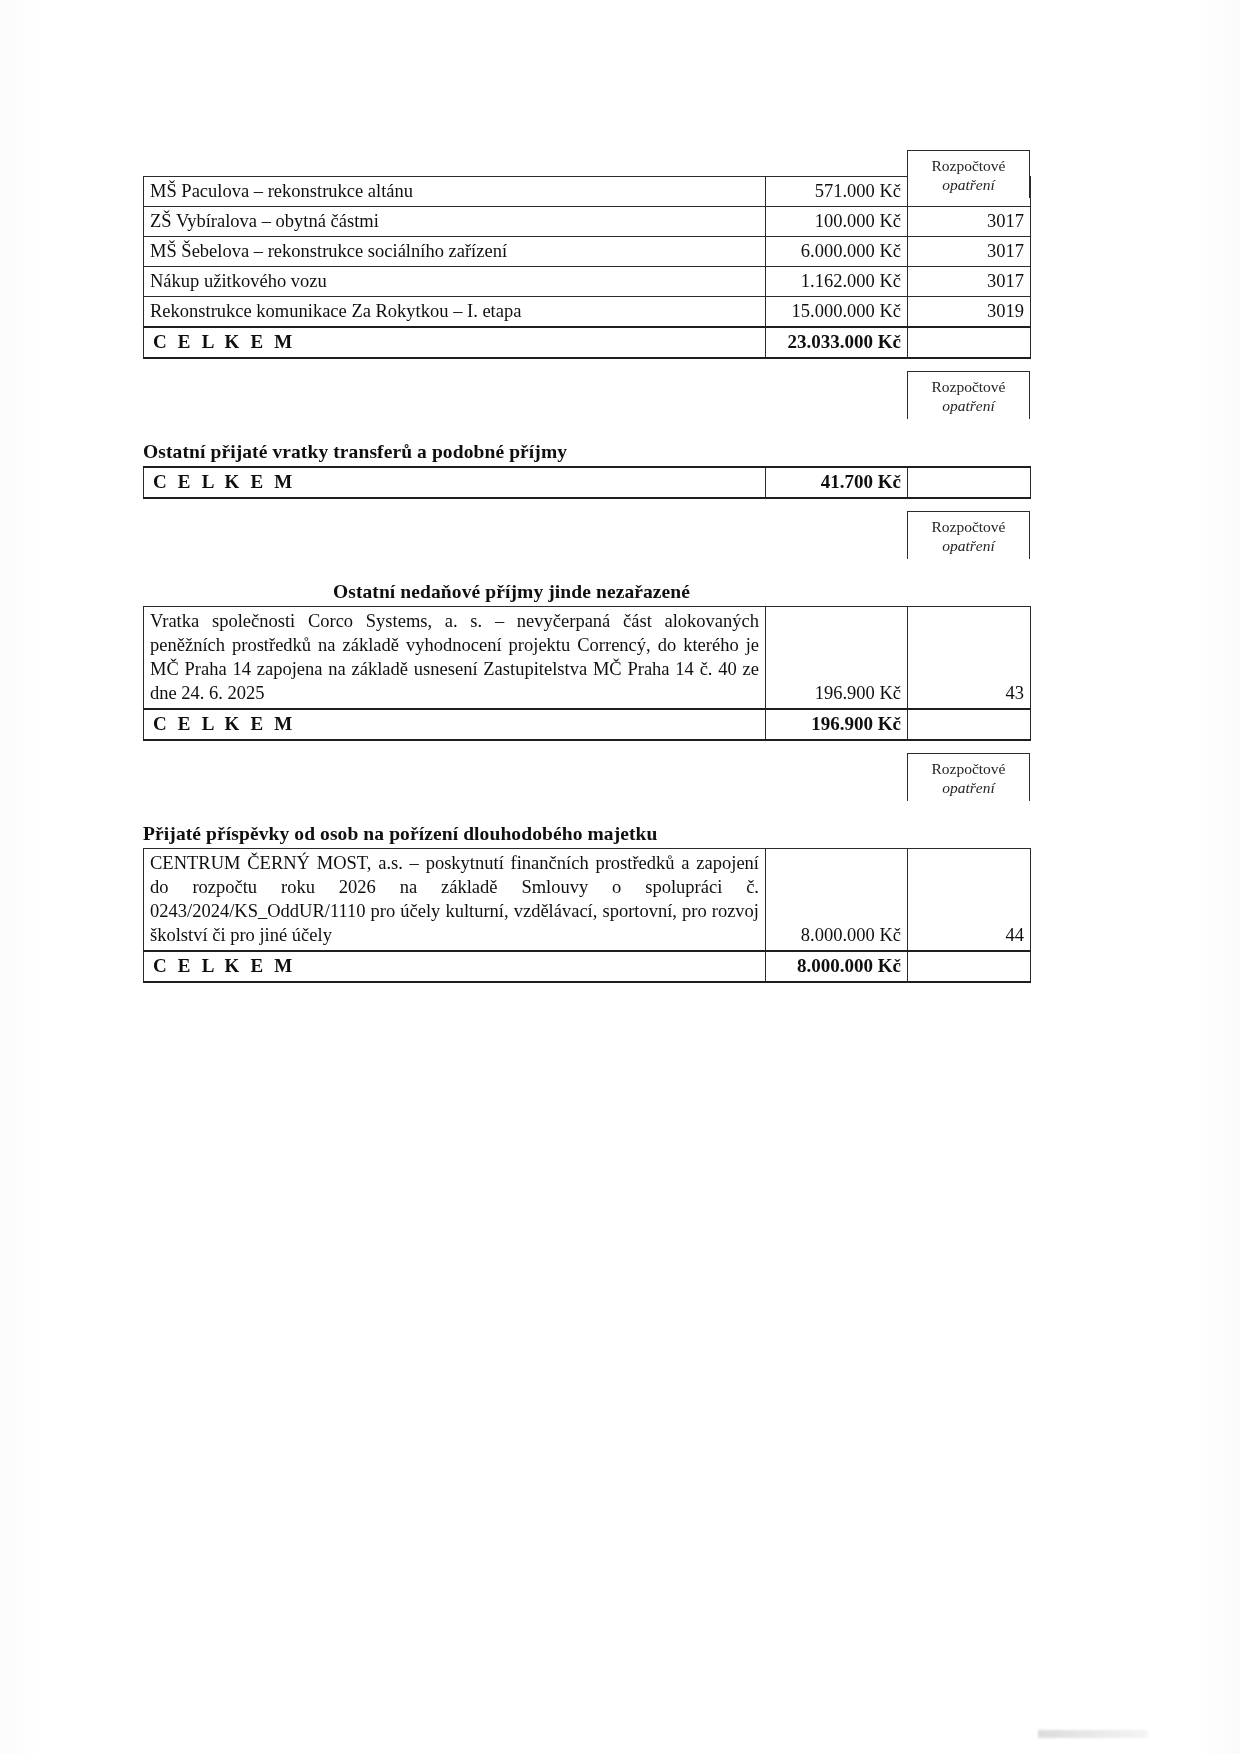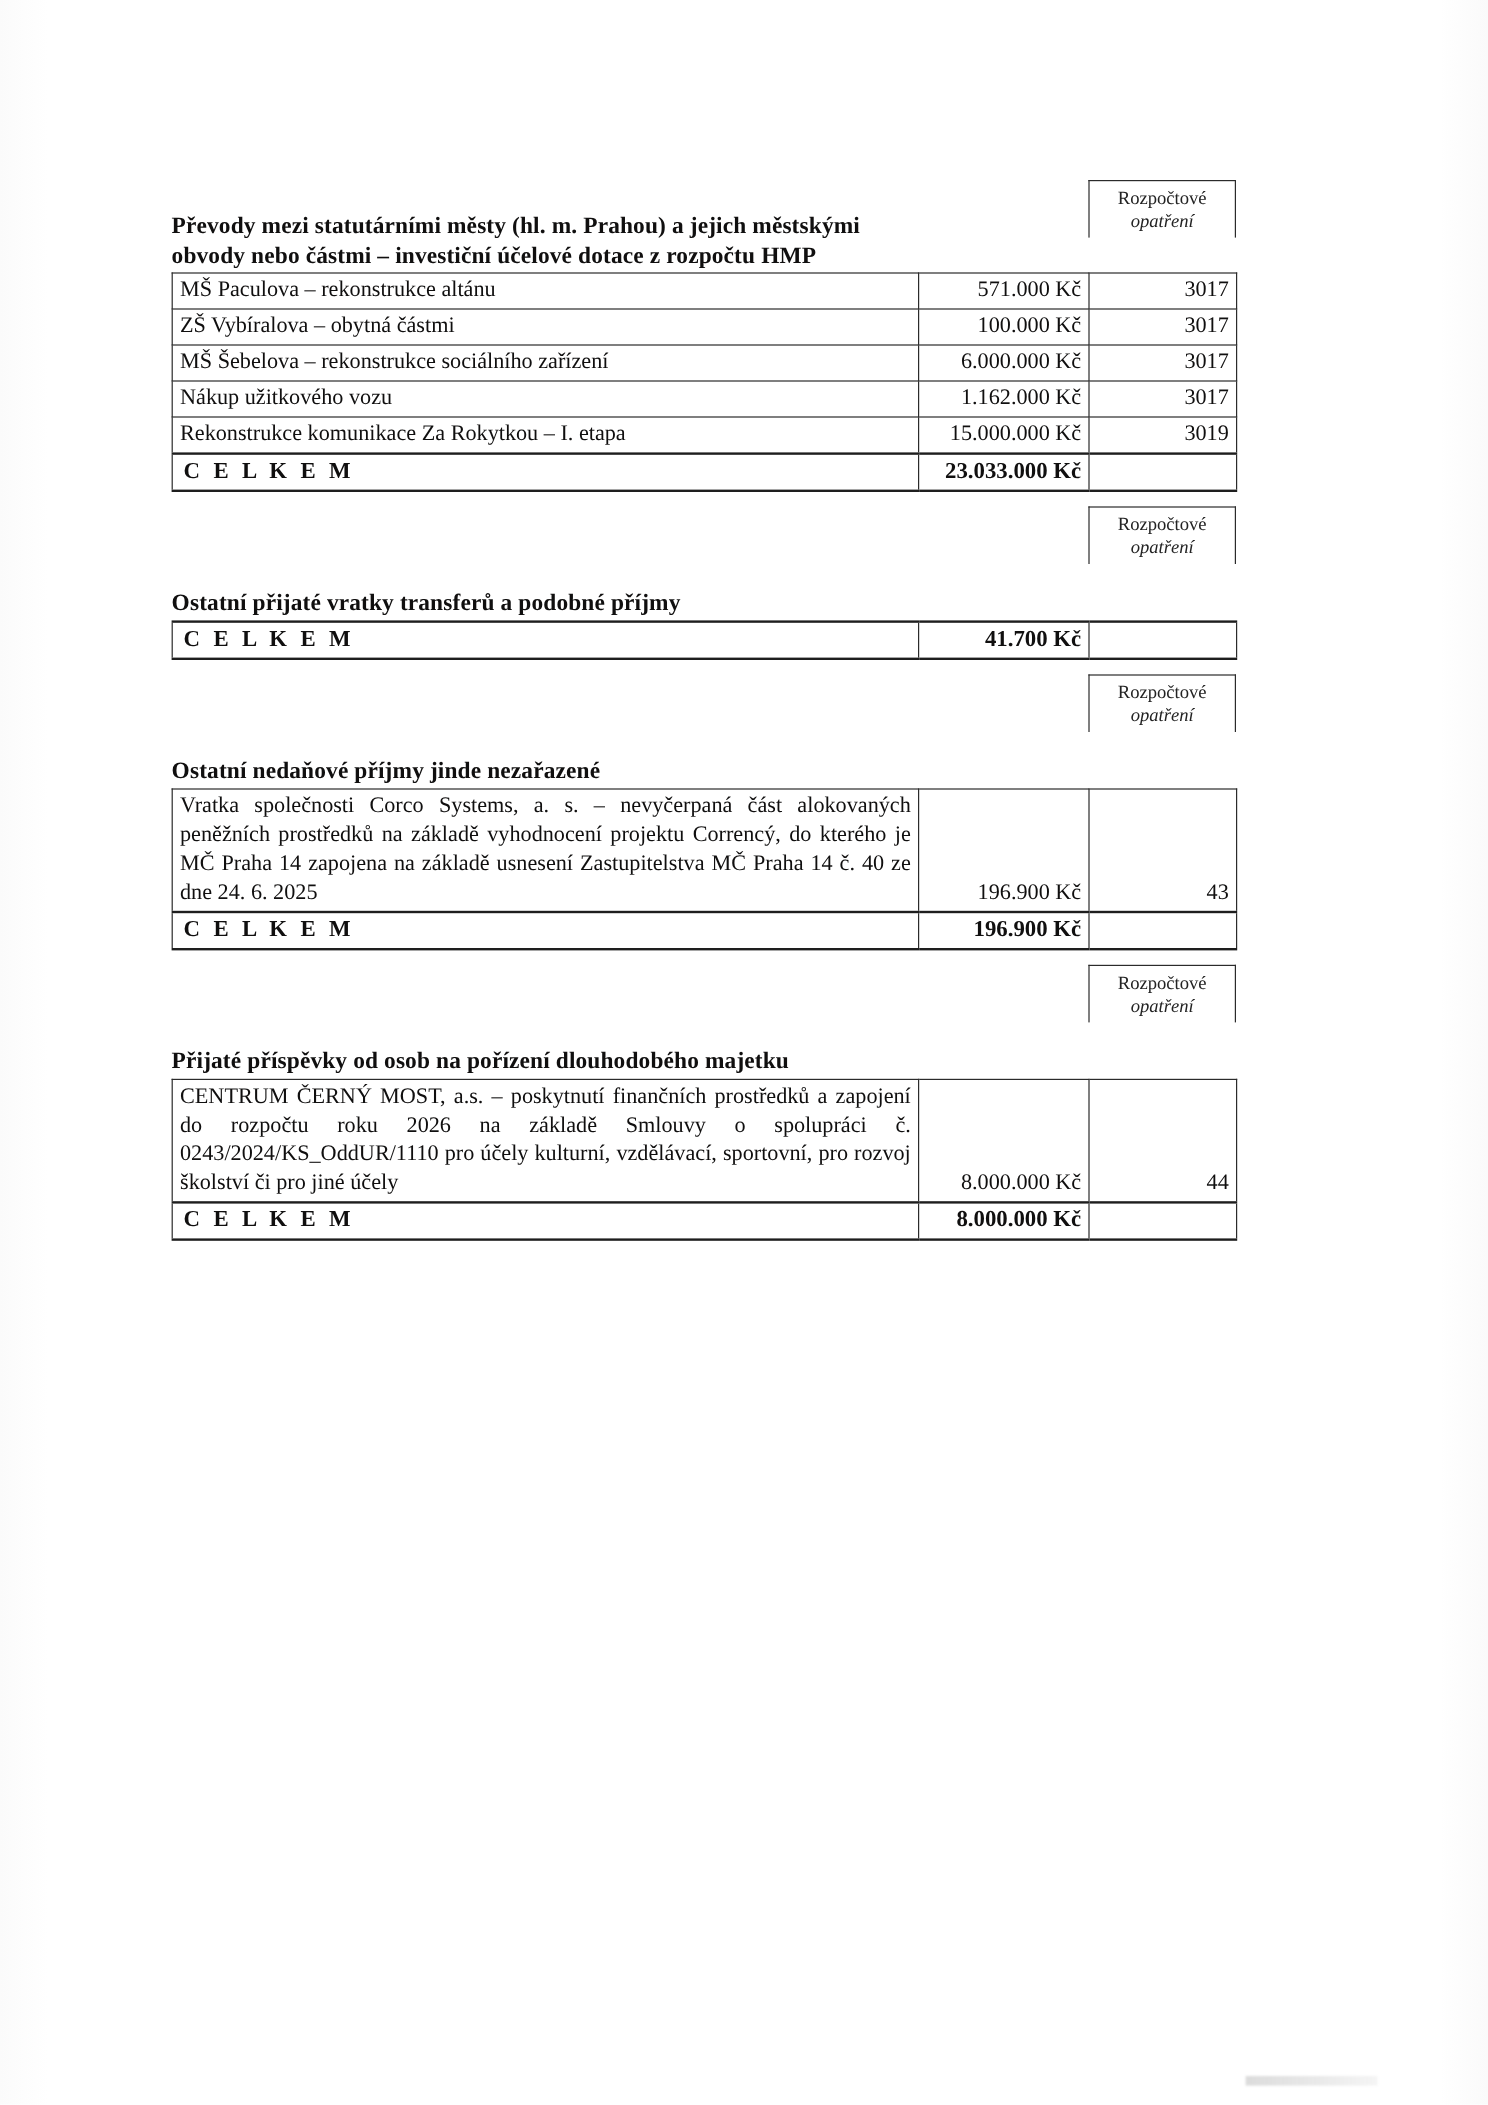--- a/index.html
+++ b/index.html
@@ -113,22 +113,20 @@
 <body>
 
 <div class="page">
   <div class="sheet">
 
     <section class="block">
       <div class="ro-head" style="top:-26px;">
         <span>Rozpočtové</span>
         <span class="l2">opatření</span>
       </div>
-      <div class="block-title two-line">Převody mezi statutárními městy (hl. m. Prahou) a jejich městskými
-obvody nebo částmi – investiční účelové dotace z rozpočtu HMP</div>
       <table class="tbl">
         <colgroup>
             <col class="c-desc">
             <col class="c-amt">
             <col class="c-ro">
           </colgroup>
         <tbody>
           <tr>
             <td class="desc">MŠ Paculova – rekonstrukce altánu</td>
             <td class="amt">571.000 Kč</td>
@@ -183,21 +181,21 @@
           </tr>
         </tbody>
       </table>
     </section>
 
     <section class="block" style="margin-top:58px;">
       <div class="ro-head" style="top:-46px;">
         <span>Rozpočtové</span>
         <span class="l2">opatření</span>
       </div>
-      <div class="block-title" style="padding-top:22px;">Ostatní nedaňové příjmy jinde nezařazené</div>
+      <div class="block-title" style="padding-top:22px;text-align:center;">Ostatní nedaňové příjmy jinde nezařazené</div>
       <table class="tbl">
         <colgroup>
             <col class="c-desc">
             <col class="c-amt">
             <col class="c-ro">
           </colgroup>
         <tbody>
           <tr class="tall">
             <td class="desc just">Vratka společnosti Corco Systems, a. s. – nevyčerpaná část alokovaných peněžních prostředků na základě vyhodnocení projektu Correncý, do kterého je MČ Praha 14 zapojena na základě usnesení Zastupitelstva MČ Praha 14 č. 40 ze dne 24. 6. 2025</td>
             <td class="amt">196.900 Kč</td>

